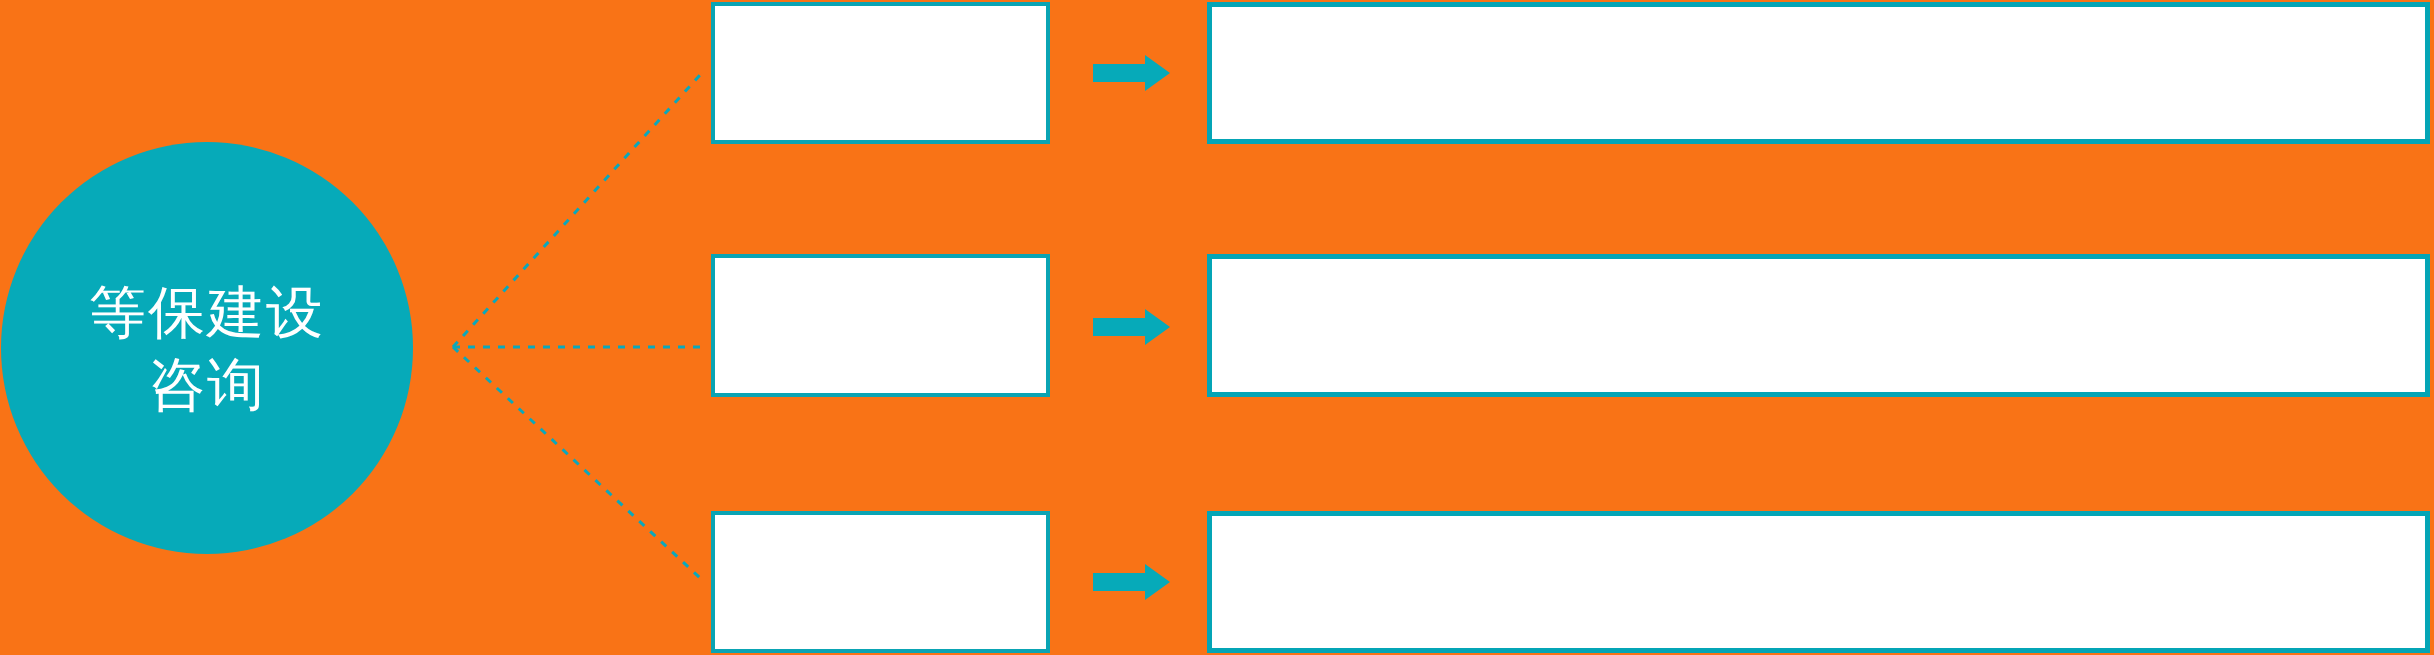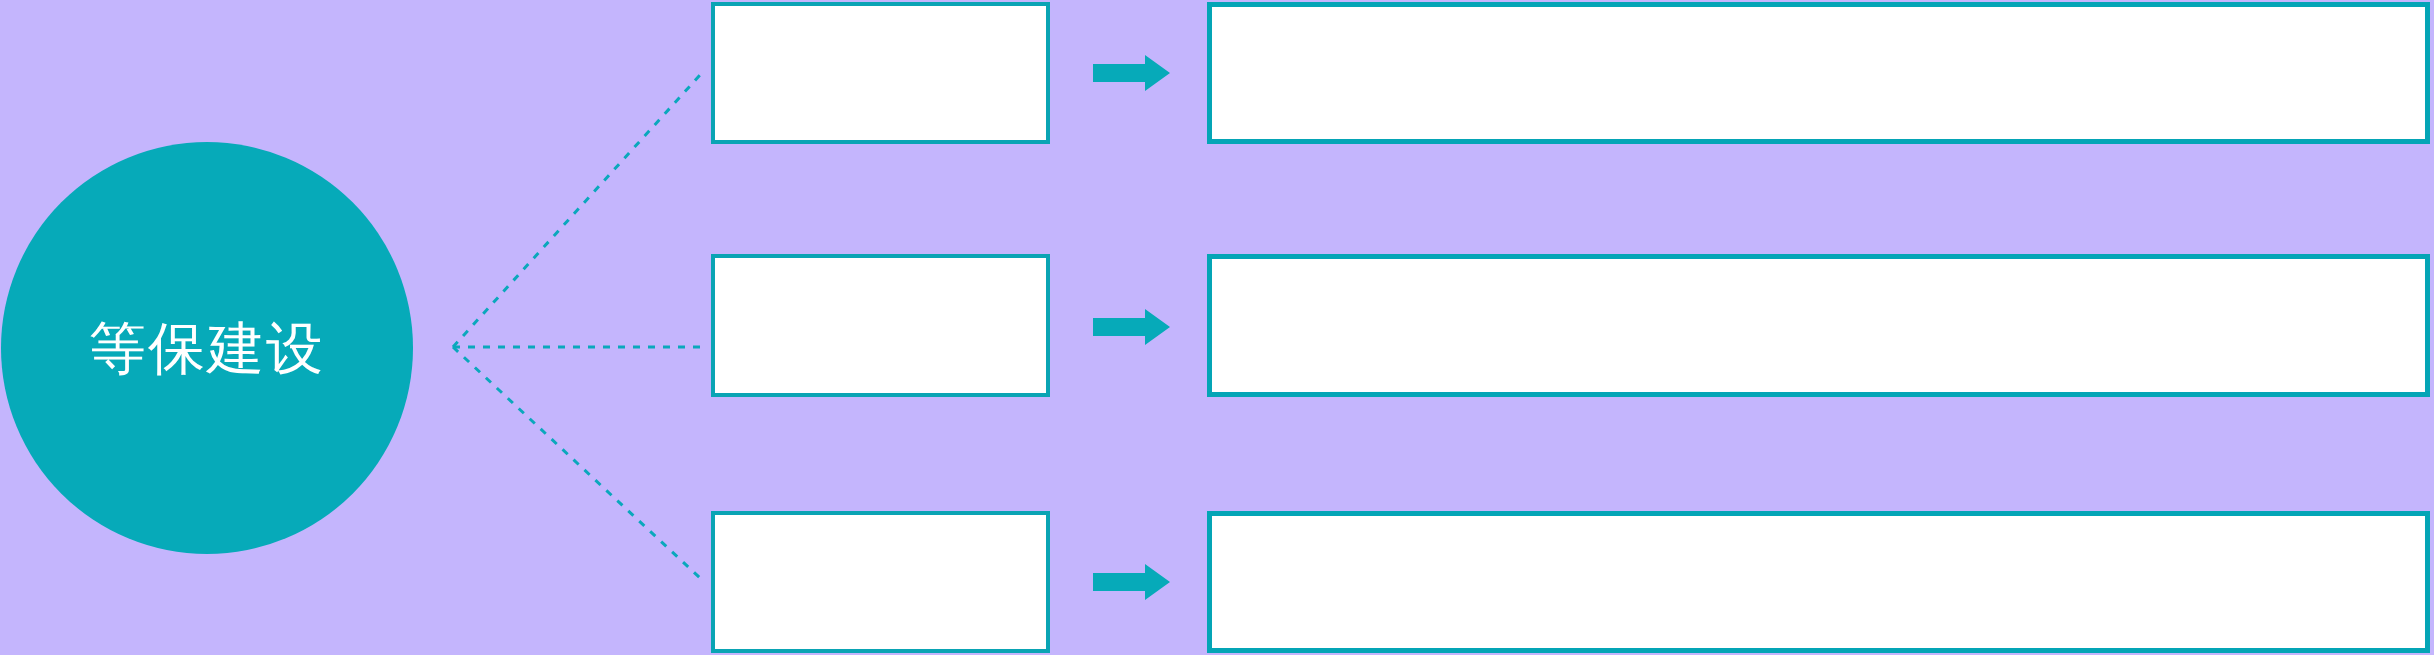--- a/index.html
+++ b/index.html
@@ -8,21 +8,21 @@
     background: #ffffff;
     width: 2434px;
     height: 655px;
     overflow: hidden;
     font-family: "Liberation Sans", "DejaVu Sans", sans-serif;
   }
   .canvas {
     position: relative;
     width: 2434px;
     height: 655px;
-    background: #c4b5fd;
+    background: #f97316;
   }
   
   .topic-circle {
     position: absolute;
     left: 1px;
     top: 142px;
     width: 412px;
     height: 412px;
     border-radius: 50%;
     background: #06aab9;
@@ -101,20 +101,21 @@
 <div class="canvas">
 
   <svg class="connectors" viewBox="0 0 2434 655" xmlns="http://www.w3.org/2000/svg">
     <line x1="453" y1="347" x2="700" y2="75" stroke="#0aa8bc" stroke-width="3" stroke-dasharray="7 8"></line>
     <line x1="453" y1="347" x2="700" y2="347" stroke="#0aa8bc" stroke-width="3" stroke-dasharray="7 8"></line>
     <line x1="453" y1="347" x2="700" y2="578" stroke="#0aa8bc" stroke-width="3" stroke-dasharray="7 8"></line>
   </svg>
 
   <div class="topic-circle">
     <span class="line">等保建设</span>
+    <span class="line">咨询</span>
   </div>
 
   <div class="row1">
     <div class="small-box"></div>
     <svg class="arrow-icon" viewBox="0 0 77 36" xmlns="http://www.w3.org/2000/svg">
       <polygon points="0,9 52,9 52,0 77,18 52,36 52,27 0,27" fill="#06aab9"></polygon>
     </svg>
     <div class="large-box"></div>
   </div>
 

